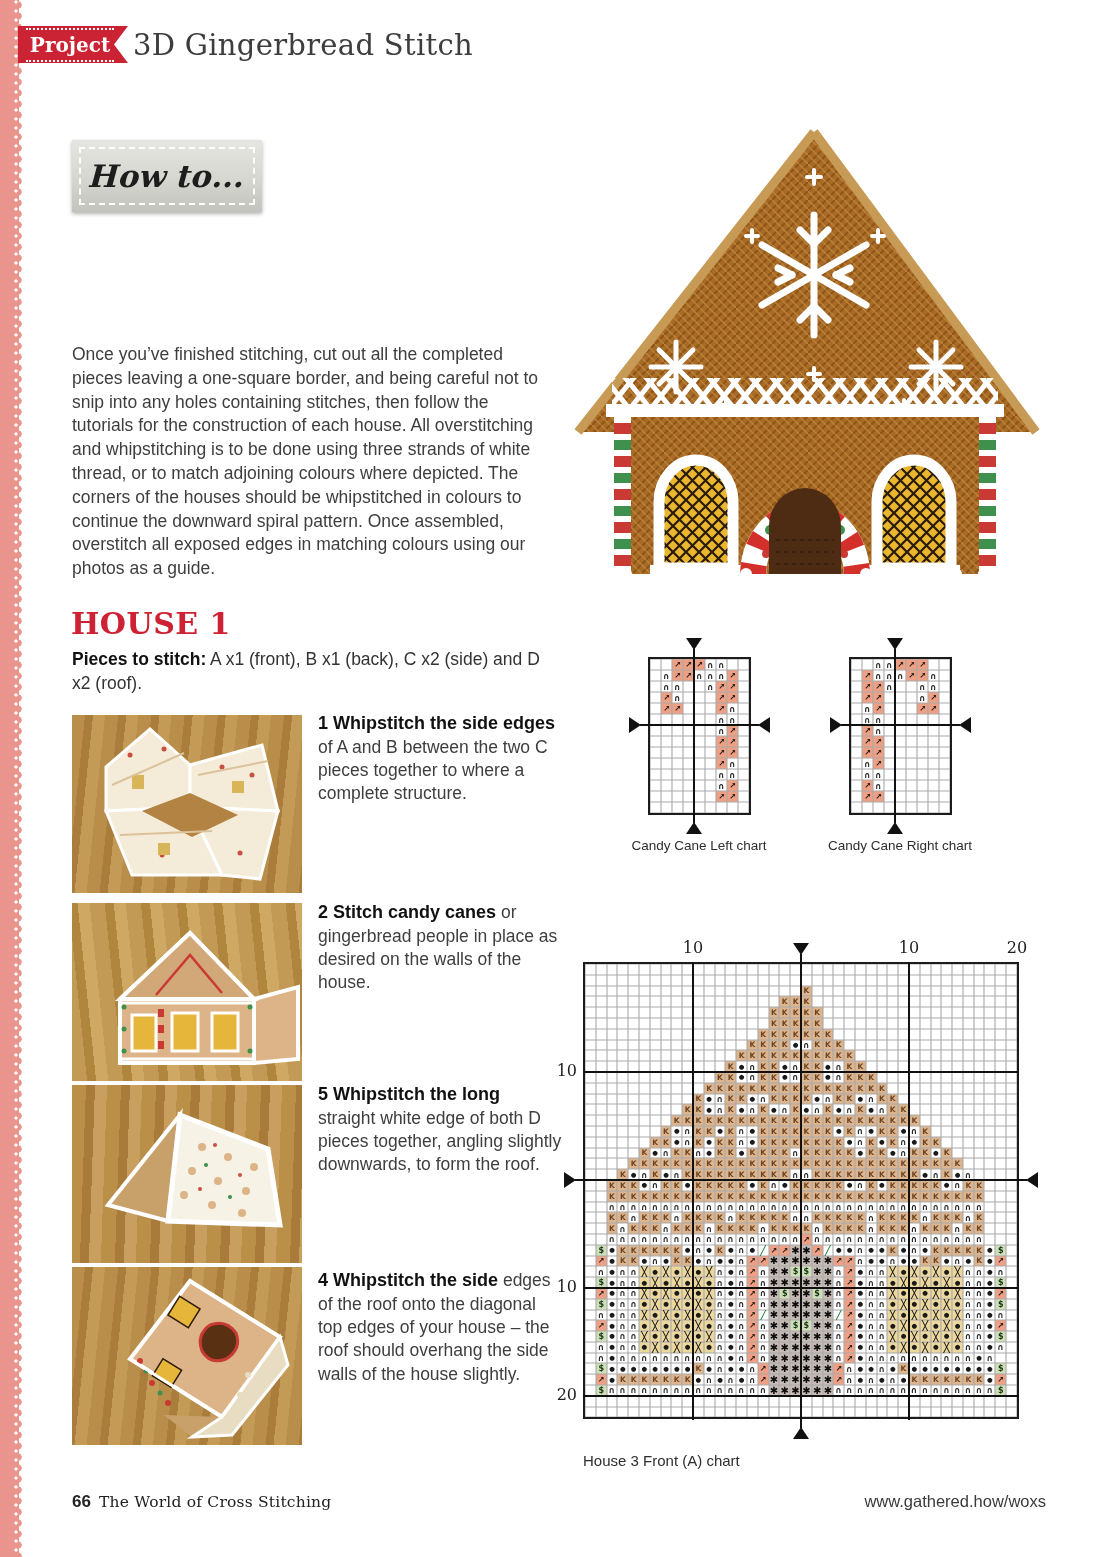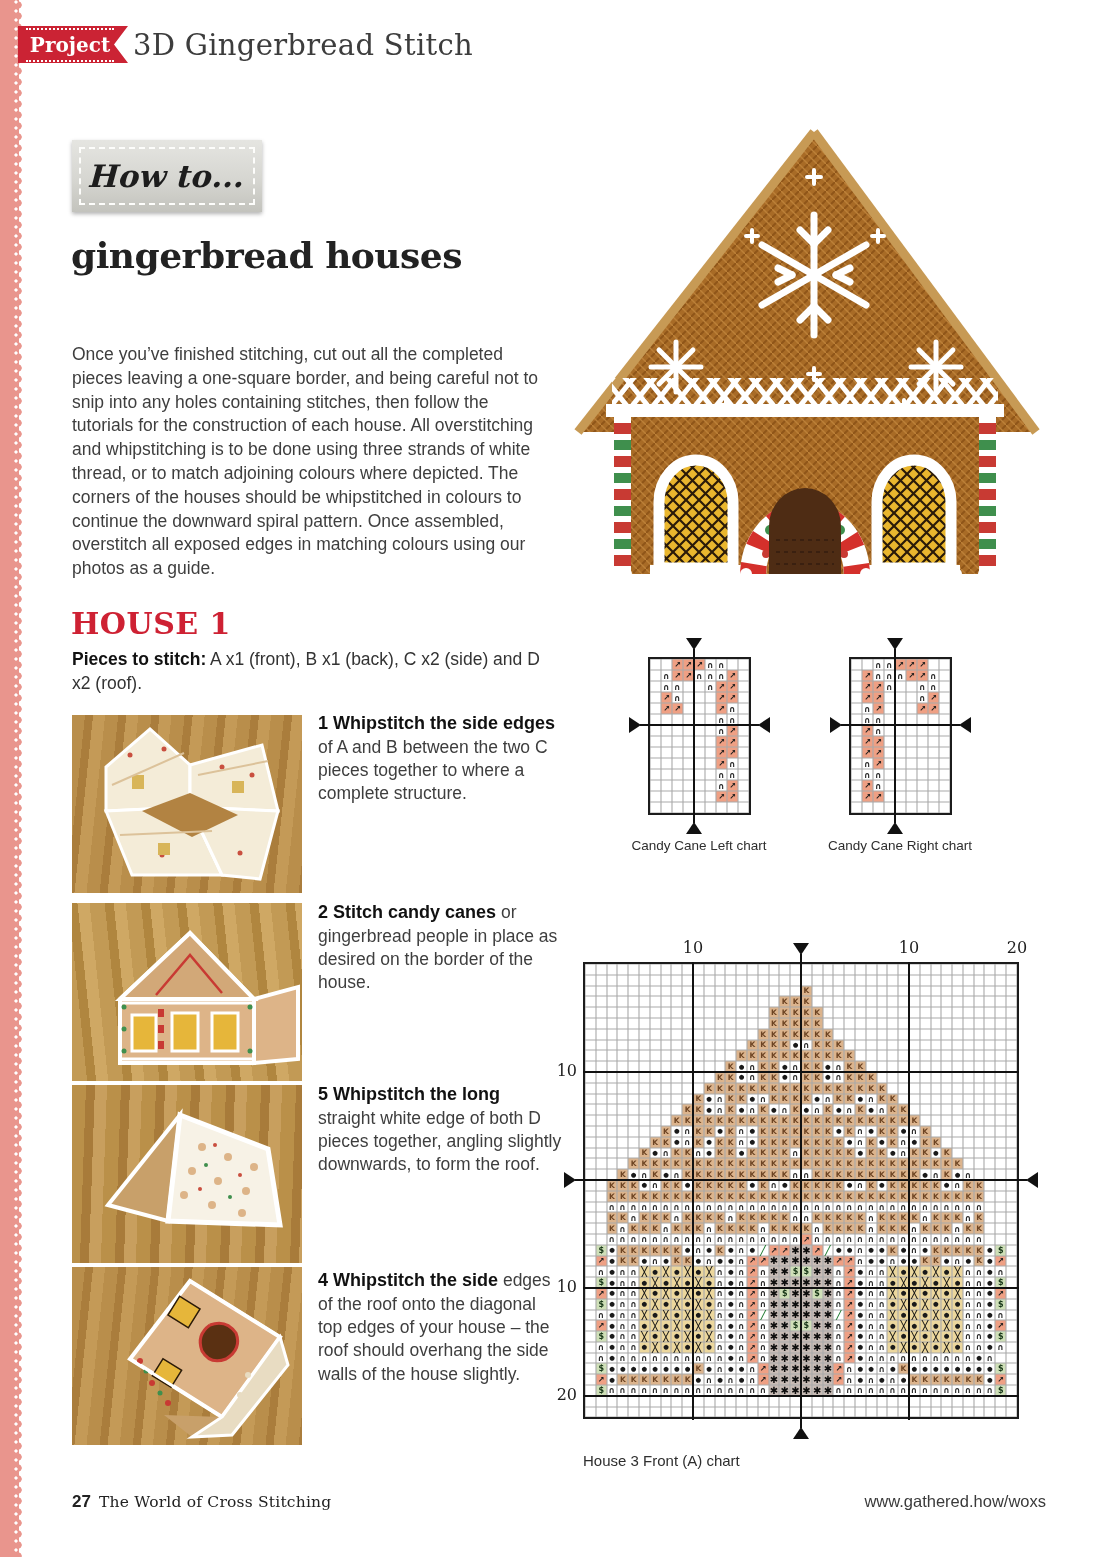--- a/index.html
+++ b/index.html
@@ -85,29 +85,28 @@
 <div class="ribbon">
   <div class="inner">Project</div>
 </div>
 <div class="page-title">3D Gingerbread Stitch</div>
 
 <div class="howto-tag">
   <div class="stitch"></div>
   <div class="txt">How to...</div>
 </div>
 <div class="main-heading">
-  <div>gingerbread houses</div>
 </div>
 <div class="intro">Once you’ve finished stitching, cut out all the completed pieces leaving a one-square border, and being careful not to snip into any holes containing stitches, then follow the tutorials for the construction of each house. All overstitching and whipstitching is to be done using three strands of white thread, or to match adjoining colours where depicted. The corners of the houses should be whipstitched in colours to continue the downward spiral pattern. Once assembled, overstitch all exposed edges in matching colours using our photos as a guide.</div>
 
 <div class="house1">HOUSE 1</div>
 <div class="pieces"><b>Pieces to stitch:</b><span> A x1 (front), B x1 (back), C x2 (side) and D x2 (roof).</span></div>
 
 <div class="step" style="top:712px;"><b>1 Whipstitch the side edges</b><span> of A and B between the two C pieces together to where a complete structure.</span></div>
-<div class="step" style="top:901px;"><b>2 Stitch candy canes</b><span> or gingerbread people in place as desired on the border of the house.</span></div>
+<div class="step" style="top:901px;"><b>2 Stitch candy canes</b><span> or gingerbread people in place as desired on the walls of the house.</span></div>
 <div class="step" style="top:1083px;"><b>5 Whipstitch the long</b><span> straight white edge of both D pieces together, angling slightly downwards, to form the roof.</span></div>
 <div class="step" style="top:1269px;"><b>4 Whipstitch the side</b><span> edges of the roof onto the diagonal top edges of your house – the roof should overhang the side walls of the house slightly.</span></div>
 
 <div class="photo wood1" style="top:715px;">
   <svg width="230" height="178" viewBox="0 0 230 178">
     <g stroke="#ffffff" stroke-width="3" fill="#f4ecd8">
       <polygon points="34,96 34,52 78,14 118,50 118,92"></polygon>
       <polygon points="118,50 190,30 206,96 118,92"></polygon>
       <polygon points="34,96 118,92 150,160 60,160"></polygon>
       <polygon points="118,92 206,96 188,164 150,160"></polygon>
@@ -2328,16 +2327,16 @@
     <div class="axis-num" style="left: 314px; top: -24px; width: 24px; text-align: center;">10</div>
     <div class="axis-num" style="left: 422px; top: -24px; width: 24px; text-align: center;">20</div>
     <div class="axis-num" style="left: -32px; top: 99px; width: 26px; text-align: right;">10</div>
     <div class="axis-num" style="left: -32px; top: 315px; width: 26px; text-align: right;">10</div>
     <div class="axis-num" style="left: -32px; top: 423px; width: 26px; text-align: right;">20</div>
   </div>
 <div class="chart-caption" style="left:583px;top:1452px;font-size:15px;">House 3 Front (A) chart</div>
 
 <div class="footer">
   <div class="foot-left">
-    <span class="num">27</span><span class="mag">The World of Cross Stitching</span>
+    <span class="num">66</span><span class="mag">The World of Cross Stitching</span>
   </div>
   <div class="foot-url">www.gathered.how/woxs</div>
 </div>
 
 </body></html>

